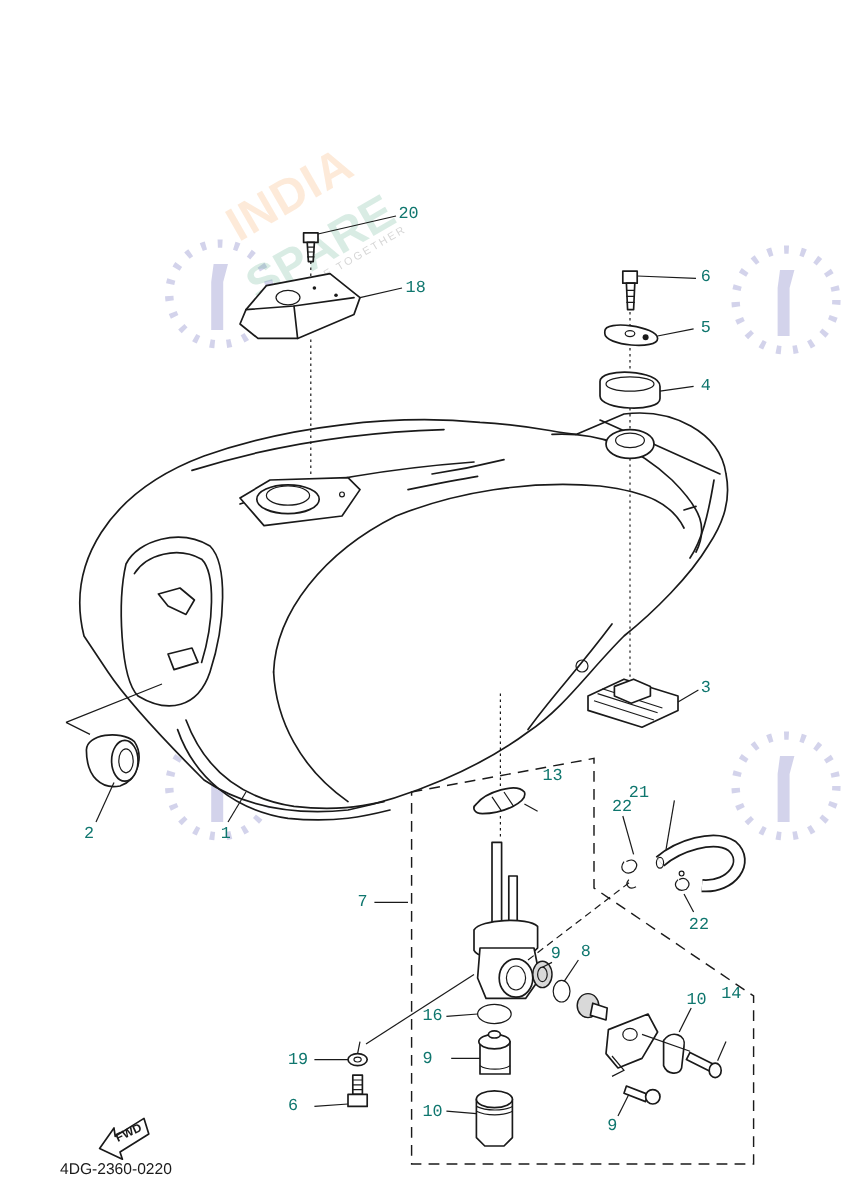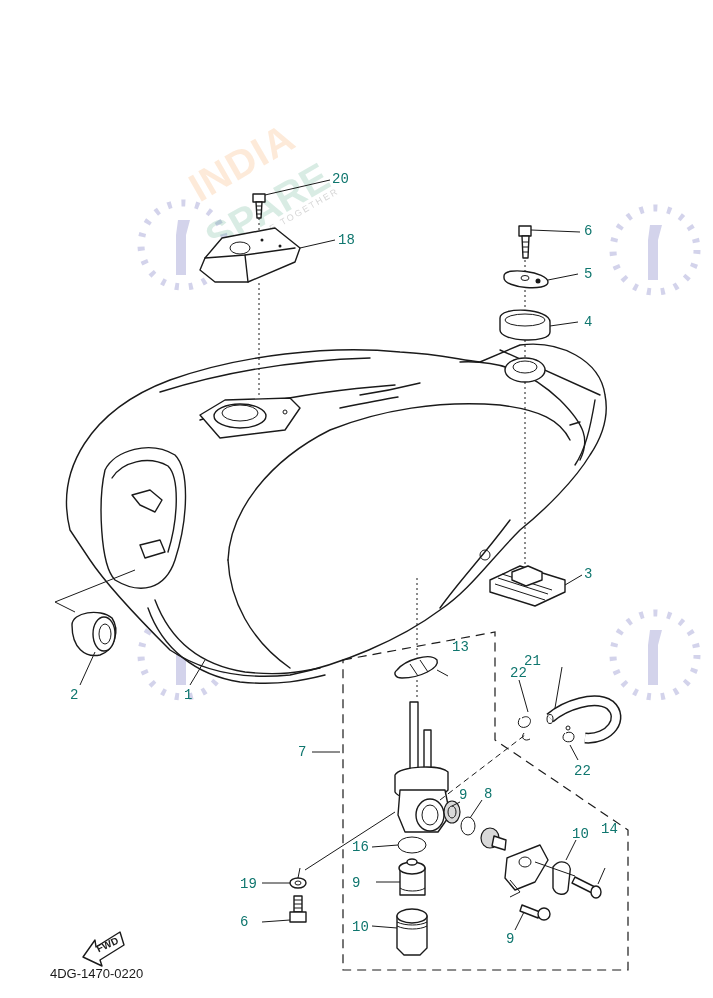--- a/index.html
+++ b/index.html
@@ -304,14 +304,14 @@
   <div class="callout" style="left:352px;top:840px;">16</div>
   <div class="callout" style="left:352px;top:876px;">9</div>
   <div class="callout" style="left:352px;top:920px;">10</div>
   <div class="callout" style="left:240px;top:877px;">19</div>
   <div class="callout" style="left:240px;top:915px;">6</div>
   <div class="callout" style="left:506px;top:932px;">9</div>
   <div class="callout" style="left:572px;top:827px;">10</div>
   <div class="callout" style="left:601px;top:822px;">14</div>
 
   <div id="fwd-label">FWD</div>
-  <div id="part-code">4DG-1470-0220</div>
+  <div id="part-code">4DG-2360-0220</div>
 </div>
 
 </body></html>

